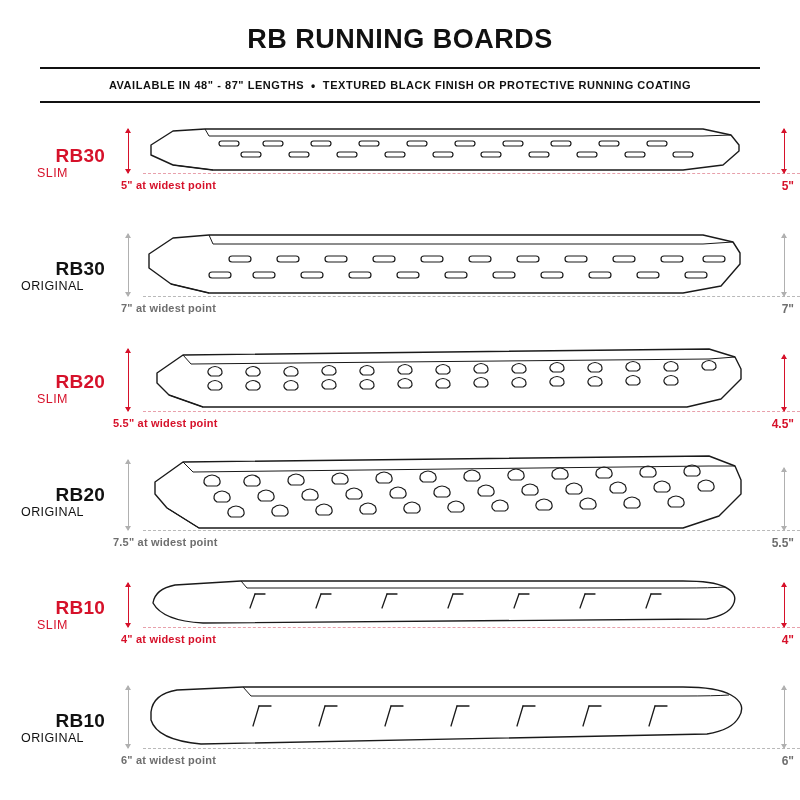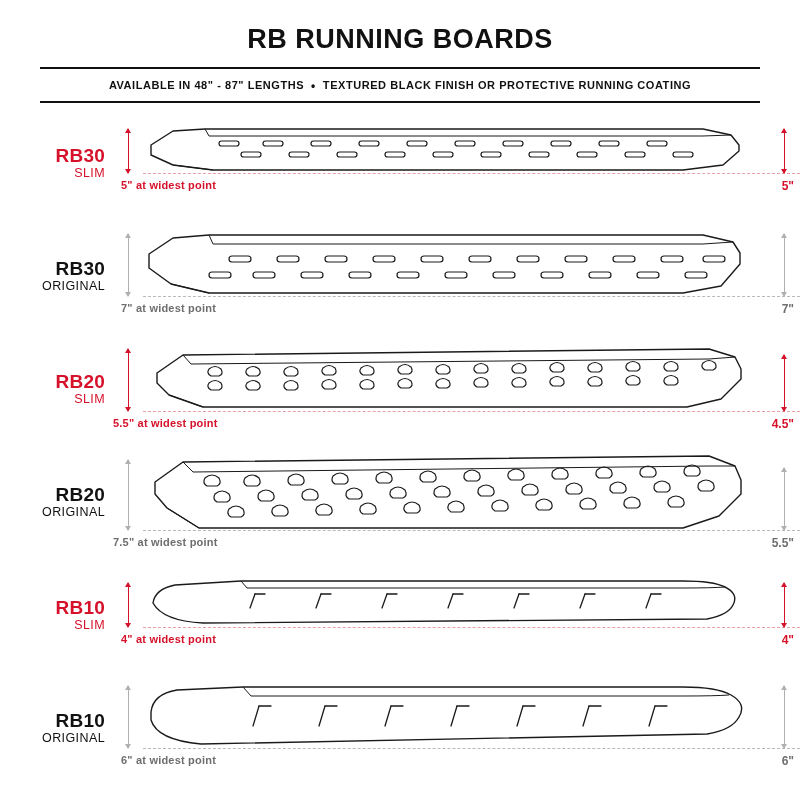--- a/index.html
+++ b/index.html
@@ -60,20 +60,21 @@
   .model{
     font-size:19px;
     font-weight:bold;
     letter-spacing:0.2px;
     margin-left:32px;
   }
   .variant{
     font-size:12.5px;
     letter-spacing:0.4px;
     margin-top:1px;
+    text-align:center;
   }
   .red .model,.red .variant{color:#d6112a;}
   .blk .model,.blk .variant{color:#111;}
 
   
   .lmeas{
     width:28px;flex:0 0 28px;
     position:relative;
     height:100%;
   }

